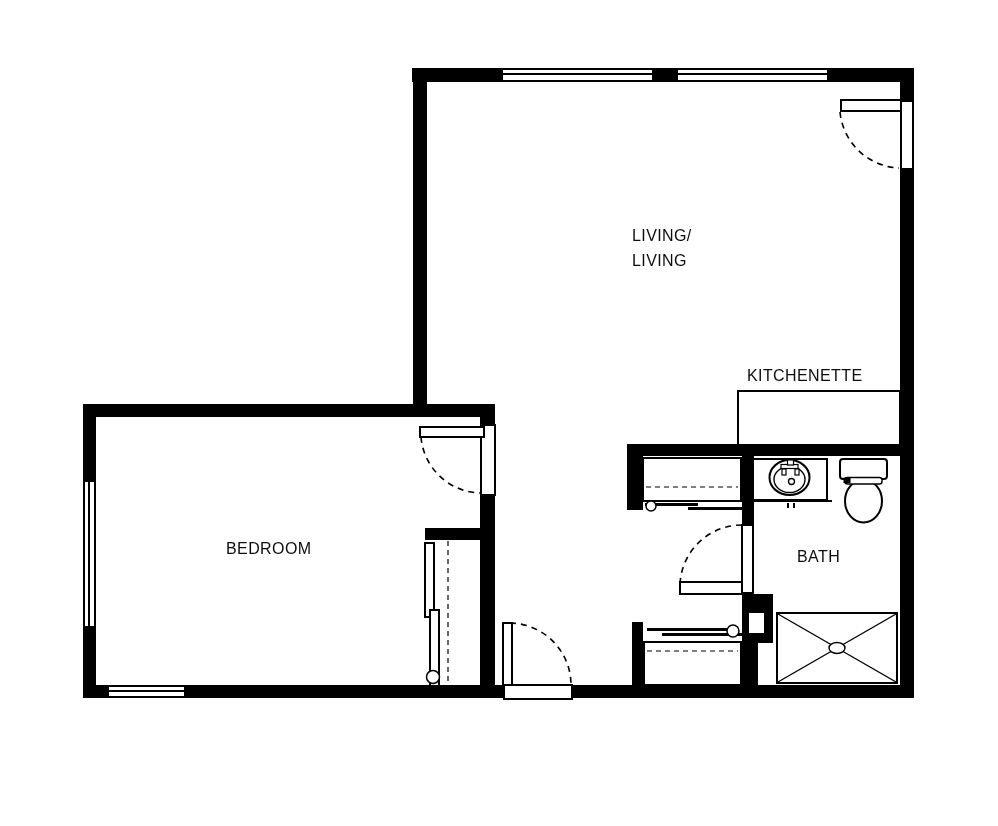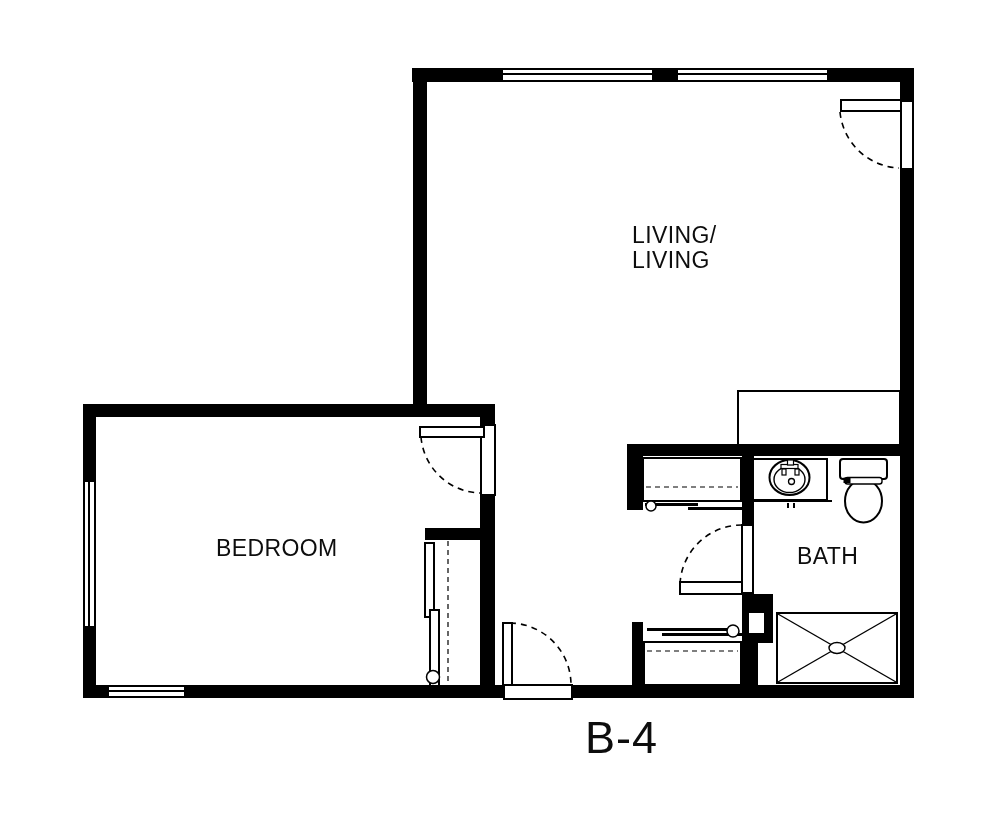--- a/index.html
+++ b/index.html
@@ -9,21 +9,21 @@
   .notch{position:absolute;background:#ffffff;}
   .op{position:absolute;background:#ffffff;border:2px solid #000;box-sizing:border-box;}
   .leaf{position:absolute;background:#ffffff;border:2px solid #000;box-sizing:border-box;}
   .box{position:absolute;background:#ffffff;border:2px solid #000;box-sizing:border-box;}
   .bar{position:absolute;background:#000000;}
   .lip{position:absolute;background:#000000;}
   .win-h{position:absolute;background:#fff;border-top:2px solid #000;border-bottom:2px solid #000;box-sizing:border-box;}
   .win-h .mid{position:absolute;left:0;right:0;top:3px;height:2px;background:#000;}
   .win-v{position:absolute;background:#fff;border-left:2px solid #000;border-right:2px solid #000;box-sizing:border-box;}
   .win-v .mid{position:absolute;top:0;bottom:0;left:3px;width:2px;background:#000;}
-  .room-label{position:absolute;font-size:23px;line-height:25px;letter-spacing:.4px;
+  .room-label{position:absolute;font-size:16px;line-height:25px;letter-spacing:.4px;
               color:#0d0d0d;white-space:nowrap;}
   .plan-title{position:absolute;font-size:45px;letter-spacing:1px;color:#0d0d0d;white-space:nowrap;}
   svg.overlay{position:absolute;left:0;top:0;pointer-events:none;}
 </style>
 </head>
 <body>
 
 <div id="canvas">
 
   <div class="w" style="left:412px;top:68px;width:91px;height:14px;"></div>
@@ -119,17 +119,17 @@
     <ellipse cx="863.5" cy="501" rx="18.5" ry="21.5" fill="#fff" stroke="#000" stroke-width="2"></ellipse>
     <rect x="840" y="459" width="47" height="20" rx="3" fill="#fff" stroke="#000" stroke-width="2"></rect>
     <rect x="845" y="477.5" width="37" height="6.5" rx="2.5" fill="#fff" stroke="#000" stroke-width="1.4"></rect>
     <rect x="843.5" y="477.5" width="7" height="5.5" fill="#000"></rect>
   </svg>
 
   <div class="room-label" style="left:632px;top:223px;">
     <div>LIVING/</div>
     <div>LIVING</div>
   </div>
-  <div class="room-label" style="left:216px;top:536px;">BEDROOM</div>
+  <div class="room-label" style="left:747px;top:363px;">KITCHENETTE</div>
+  <div class="room-label" style="left:226px;top:536px;">BEDROOM</div>
   <div class="room-label" style="left:797px;top:544px;">BATH</div>
-  <div class="plan-title" style="left:585px;top:712px;">B-4</div>
 
 </div>
 
 </body></html>

